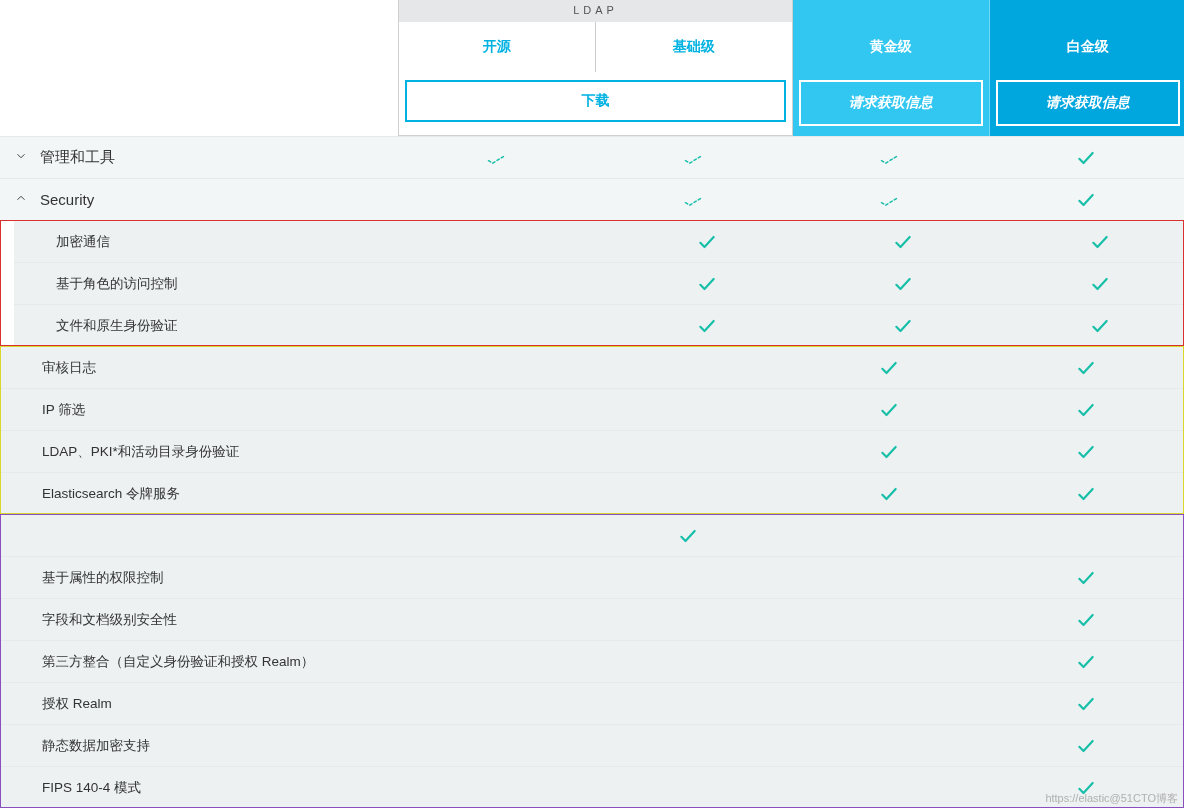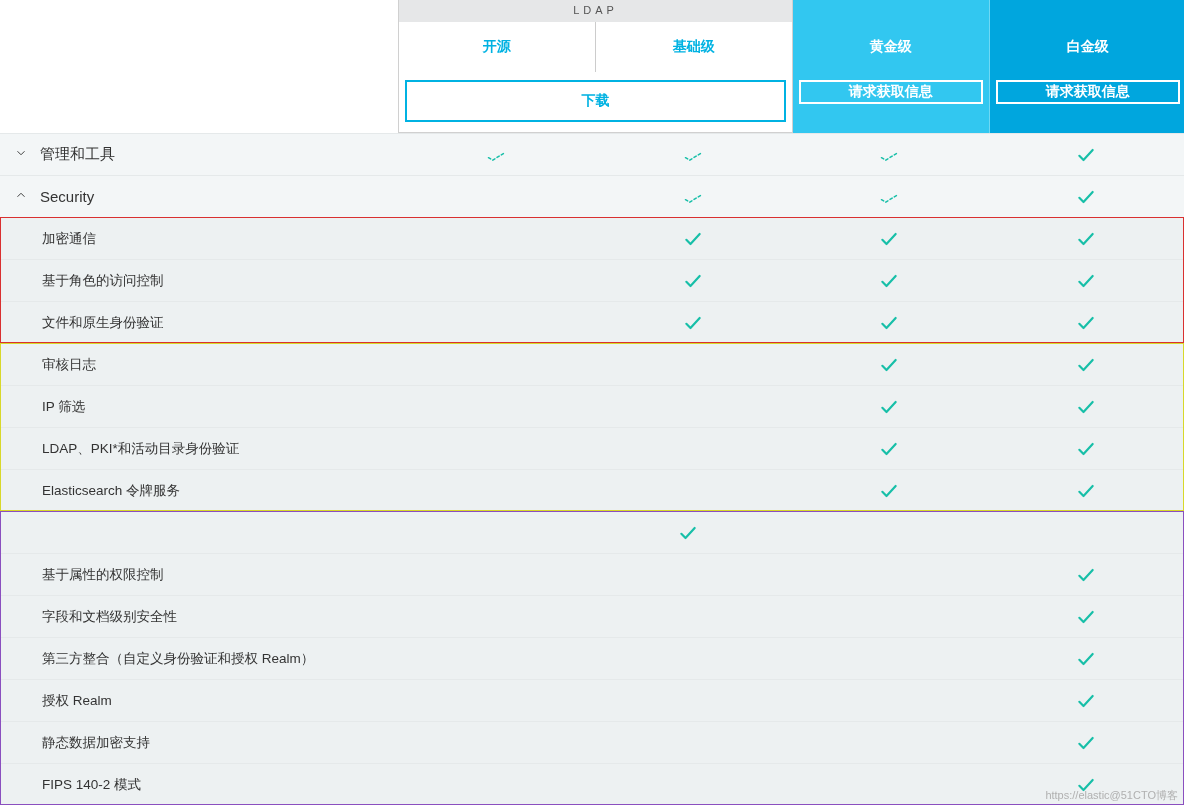--- a/index.html
+++ b/index.html
@@ -45,39 +45,40 @@
     padding: 10px 0;
     text-align:center;
     flex:1;
     cursor:pointer;
   }
   .cta-paid {
     margin: 8px 6px 10px;
     border: 2px solid #fff;
     color:#fff;
     font-weight:700;
-    padding:1px 0;
+    padding:12px 0;
     text-align:center;
     cursor:pointer;
+    font-style:italic;
   }
   .gold-bg { background:#32c7f0; }
   .plat-bg { background:#00a6de; }
 
   .row { display:flex; align-items:center; min-height:42px; border-top:1px solid #e5e9ea; }
   .row.section { background:#f3f6f7; font-size:15px; }
   .row.feature { background:#edf1f2; font-size:13.5px; }
   .row .label-col { display:flex; align-items:center; padding-left:14px; }
   .row.feature .label-col { padding-left:42px; }
   .chev { width:18px; display:inline-block; margin-right:8px; }
   .chev svg { width:14px; height:14px; stroke:#333; stroke-width:1.6; fill:none; }
 
   .check svg { width:20px; height:20px; stroke:#17bfa8; stroke-width:2.6; fill:none; stroke-linecap:round; stroke-linejoin:round; display:inline-block; vertical-align:middle;}
   .partial svg { width:20px; height:10px; stroke:#17bfa8; stroke-width:1.8; fill:none; stroke-linecap:round; display:inline-block; vertical-align:middle; stroke-dasharray:3 3;}
 
-  .box-red   { outline:1.5px solid #d93030; outline-offset:-1px; }
+  .box-red   { outline:1.5px solid #d93030; outline-offset:-1px;padding-left:14px; }
   .box-yellow{ outline:1.5px solid #d8d82a; outline-offset:-1px; }
   .box-purple{ outline:1.5px solid #8a4fbf; outline-offset:-1px; }
   .group { position:relative; }
 
   .watermark { position:absolute; right:6px; bottom:2px; font-size:11px; color:#b0b0b0; }
   .wrapper { position:relative; }
 </style>
 </head>
 <body>
 
@@ -307,21 +308,21 @@
             </div>
             <div class="plan-col"></div>
             <div class="plan-col"></div>
             <div class="plan-col"></div>
             <div class="plan-col"><span class="check"><svg viewBox="0 0 24 24">
                   <polyline points="4 13 9 18 20 6"></polyline>
                 </svg></span></div>
           </div>
           <div class="row feature">
             <div class="label-col">
-              <span>FIPS 140-2 模式</span>
+              <span>FIPS 140-4 模式</span>
             </div>
             <div class="plan-col"></div>
             <div class="plan-col"></div>
             <div class="plan-col"></div>
             <div class="plan-col"><span class="check"><svg viewBox="0 0 24 24">
                   <polyline points="4 13 9 18 20 6"></polyline>
                 </svg></span></div>
           </div>
         </div>
       </div>

